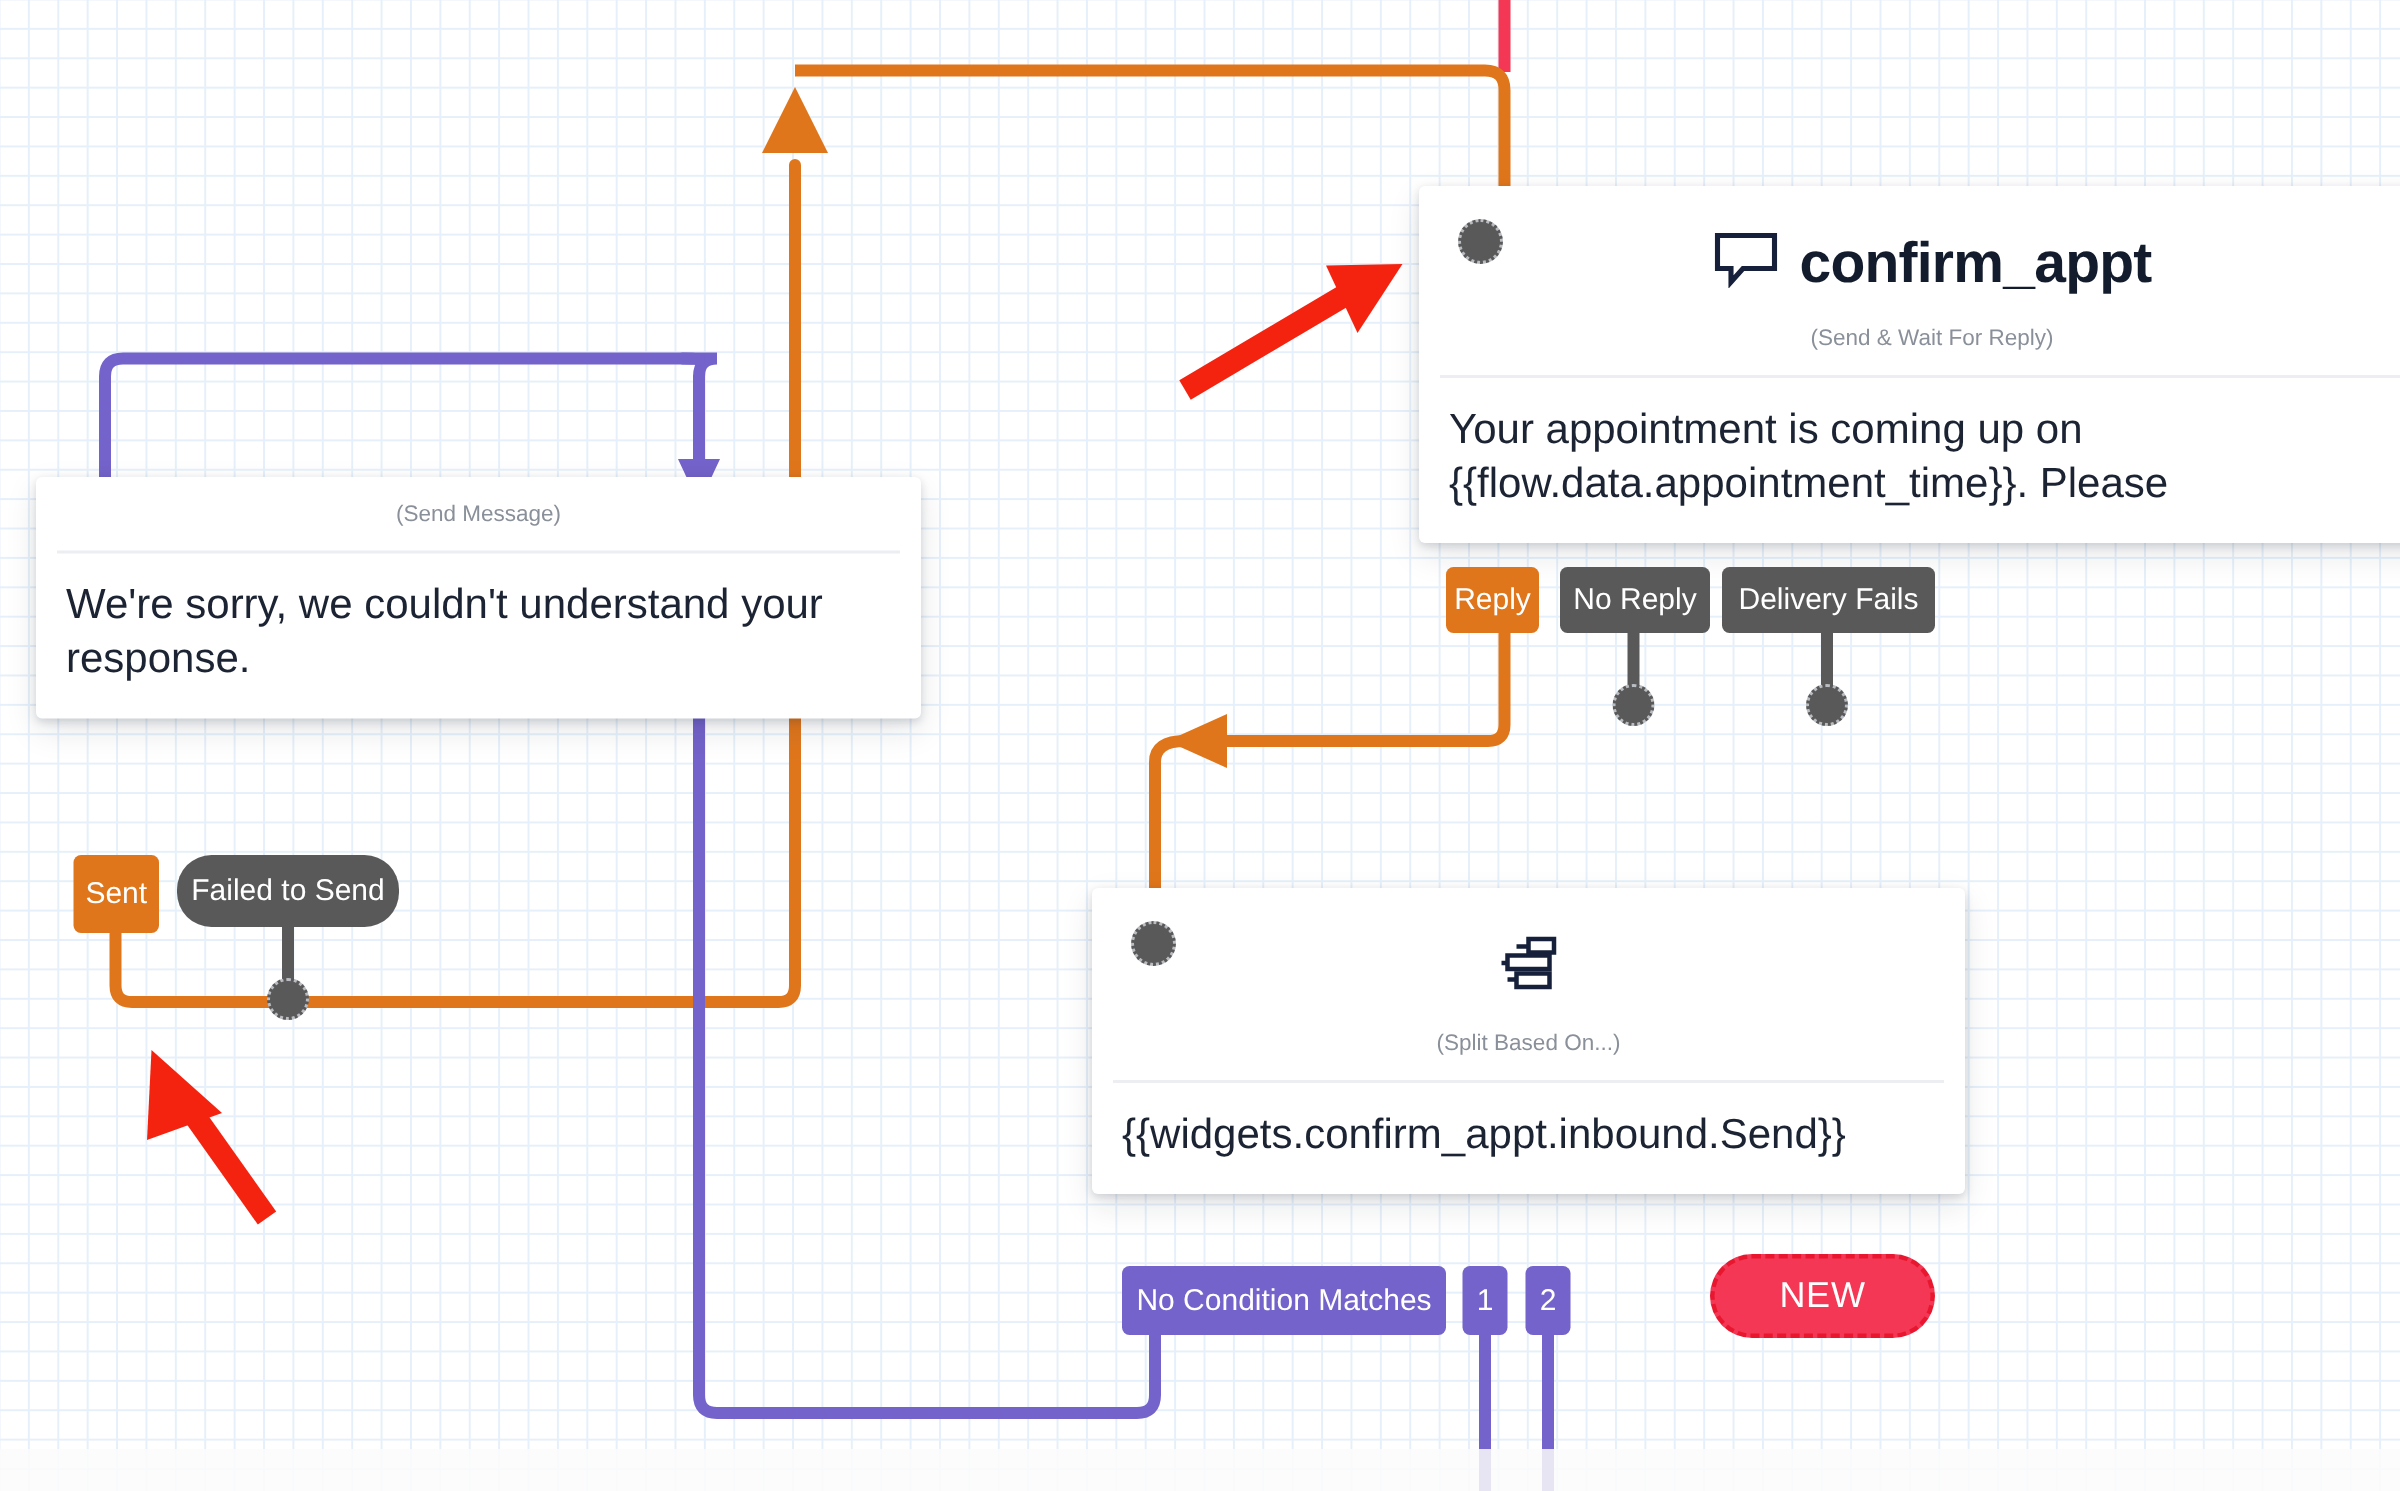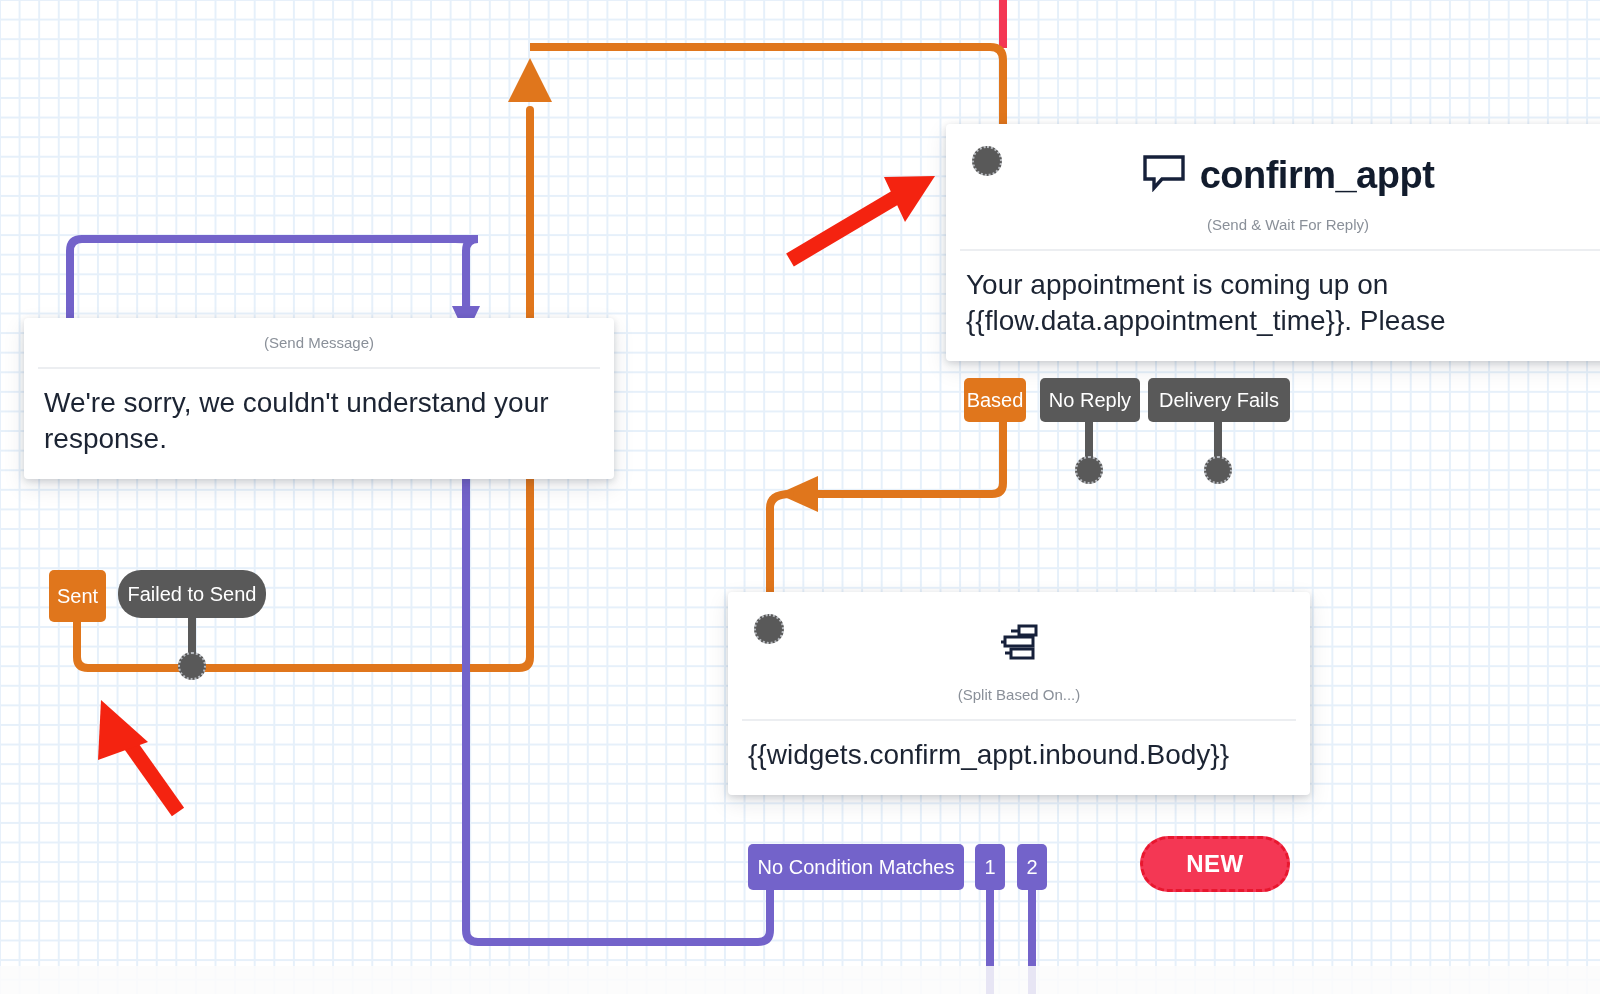--- a/index.html
+++ b/index.html
@@ -63,21 +63,21 @@
   }
   .pill.orange{background:#e0761c;}
   .pill.gray{background:#595959;}
   .pill.purple{background:#7363ca;}
   .end-dot{
     position:absolute;width:28px;height:28px;border-radius:50%;
     background:#595959;border:2.5px dotted #b9bcc1;box-sizing:border-box;
   }
   .new-badge{
     position:absolute;display:flex;align-items:center;justify-content:center;
-    background:#f43754;color:#fff;font-size:24px;font-weight:700;letter-spacing:.5px;
+    background:#f43754;color:#fff;font-size:24px;font-weight:400;letter-spacing:.5px;
     border-radius:40px;border:3px dashed #e8172f;
     box-sizing:border-box;
     text-align:center;
   }
 </style>
 </head>
 <body>
 
 <div id="canvas">
 
@@ -134,21 +134,21 @@
           </svg>
         </span>
         <span class="node-title">confirm_appt</span>
       </span>
     </div>
     <div class="node-sub">(Send &amp; Wait For Reply)</div>
     <div class="node-divider"></div>
     <div class="node-body">Your appointment is coming up on {{flow.data.appointment_time}}. Please</div>
   </div>
   <div class="pill orange" style="left:964px;top:378px;width:62px;height:44px;">
-    <span>Based</span>
+    <span>Reply</span>
   </div>
   <div class="pill gray" style="left:1040px;top:378px;width:100px;height:44px;">
     <span>No Reply</span>
   </div>
   <div class="pill gray" style="left:1148px;top:378px;width:142px;height:44px;">
     <span>Delivery Fails</span>
   </div>
   <div class="end-dot" style="left:1075px;top:456px;"></div>
   <div class="end-dot" style="left:1204px;top:456px;"></div>
 
@@ -161,21 +161,21 @@
             <rect x="20" y="4" width="17" height="9" fill="none" stroke="#16203a" stroke-width="3"></rect>
             <rect x="6" y="15" width="28" height="9" fill="none" stroke="#16203a" stroke-width="3"></rect>
             <rect x="12" y="27" width="22" height="9" fill="none" stroke="#16203a" stroke-width="3"></rect>
             <path d="M12 9 H20 M2 20 H6 M6 31 H12" stroke="#16203a" stroke-width="3" fill="none"></path>
           </svg>
         </span>
       </span>
     </div>
     <div class="node-sub">(Split Based On...)</div>
     <div class="node-divider"></div>
-    <div class="node-body">{{widgets.confirm_appt.inbound.Body}}</div>
+    <div class="node-body">{{widgets.confirm_appt.inbound.Send}}</div>
   </div>
   <div class="pill purple" style="left:748px;top:844px;width:216px;height:46px;">
     <span>No Condition Matches</span>
   </div>
   <div class="pill purple" style="left:975px;top:844px;width:30px;height:46px;">
     <span>1</span>
   </div>
   <div class="pill purple" style="left:1017px;top:844px;width:30px;height:46px;">
     <span>2</span>
   </div>

